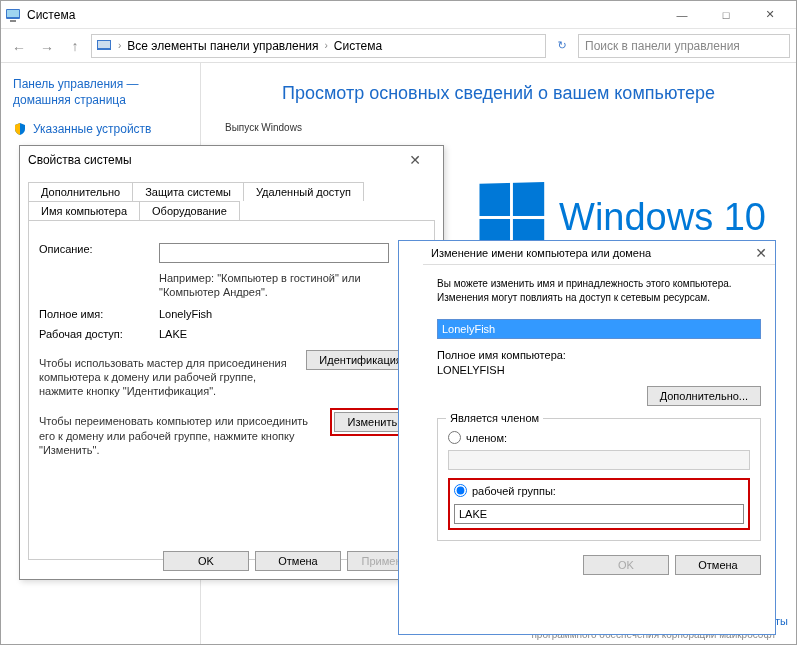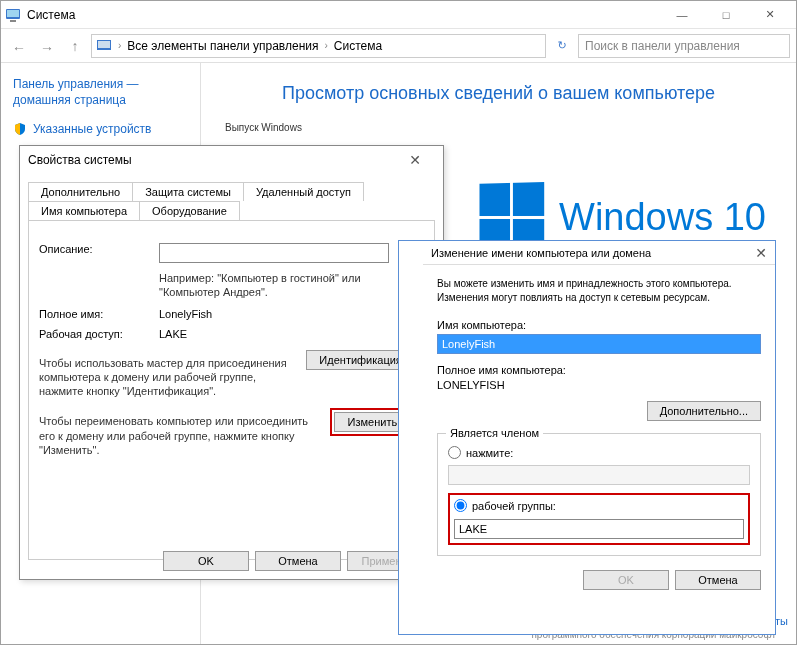--- a/index.html
+++ b/index.html
@@ -196,35 +196,34 @@
 </div>
 
 <div class="dialog2">
   <div class="dlg2-title">
     <span>Изменение имени компьютера или домена</span>
     <div class="close">✕</div>
   </div>
   <div class="dlg2-body">
     <div class="dlg2-text">Вы можете изменить имя и принадлежность этого компьютера. Изменения могут повлиять на доступ к сетевым ресурсам.</div>
 
-    <div class="field-label">Имя компьютера:</div>
     <input class="text-input selected" value="LonelyFish" style="">
 
     <div class="field-label" style="margin-top:10px">Полное имя компьютера:</div>
     <div style="font-size:11px">LONELYFISH</div>
 
     <div class="more-btn-row">
       <button class="dlg-btn">Дополнительно...</button>
     </div>
 
     <div class="group-box">
       <div class="legend">Является членом</div>
       <div class="radio-row">
         <input type="radio" name="member" style="">
-        <span>нажмите:</span>
+        <span>членом:</span>
       </div>
       <input class="domain-input" disabled="" style="">
       <div class="highlight-red-box">
         <div class="radio-row">
           <input type="radio" name="member" checked="" style="">
           <span>рабочей группы:</span>
         </div>
         <input class="workgroup-input" value="LAKE" style="">
       </div>
     </div>

